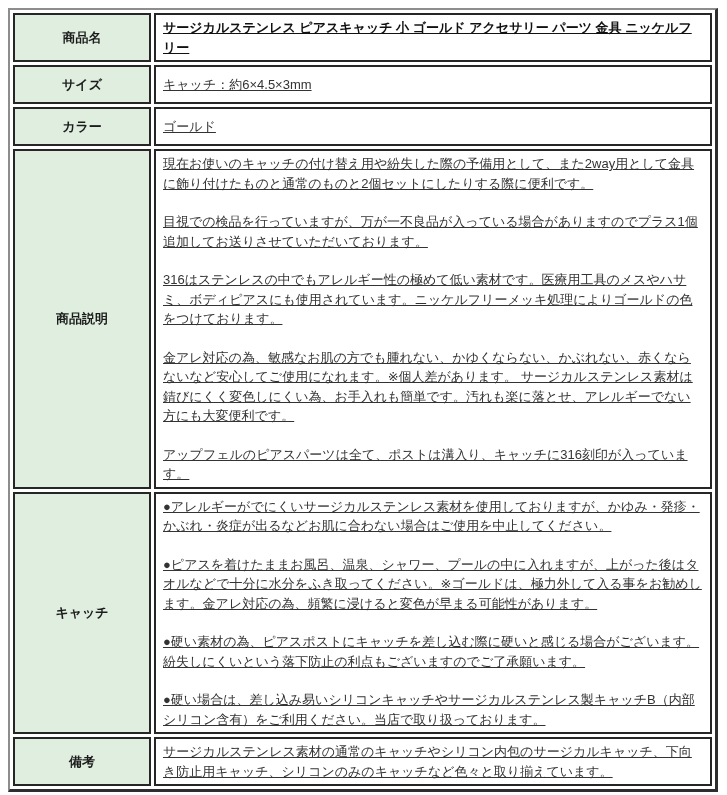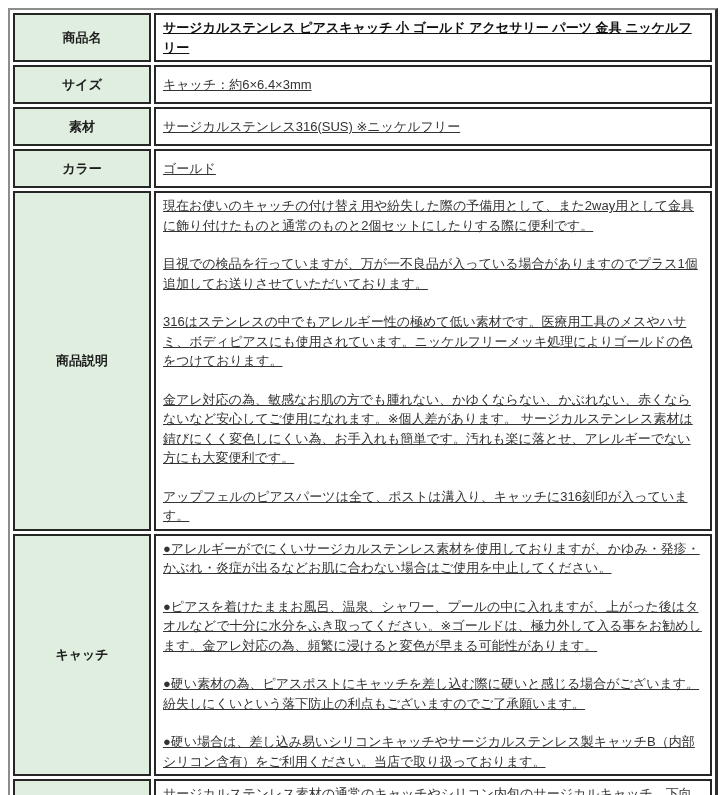--- a/index.html
+++ b/index.html
@@ -69,30 +69,24 @@
     <tr class="row-small">
       <td class="label-cell">商品名</td>
       <td class="content-cell">
         <p class="bold-line">サージカルステンレス ピアスキャッチ 小 ゴールド アクセサリー パーツ 金具 ニッケルフリー</p>
       </td>
     </tr>
 
     <tr class="row-small">
       <td class="label-cell">サイズ</td>
       <td class="content-cell">
-        <p>キャッチ：約6×6.4×3mm</p>
+        <p>キャッチ：約6×4.5×3mm</p>
       </td>
     </tr>
 
-    <tr class="row-small">
-      <td class="label-cell">素材</td>
-      <td class="content-cell">
-        <p>サージカルステンレス316(SUS) ※ニッケルフリー</p>
-      </td>
-    </tr>
 
     <tr class="row-small">
       <td class="label-cell">カラー</td>
       <td class="content-cell">
         <p>ゴールド</p>
       </td>
     </tr>
 
     <tr>
       <td class="label-cell">商品説明</td>

